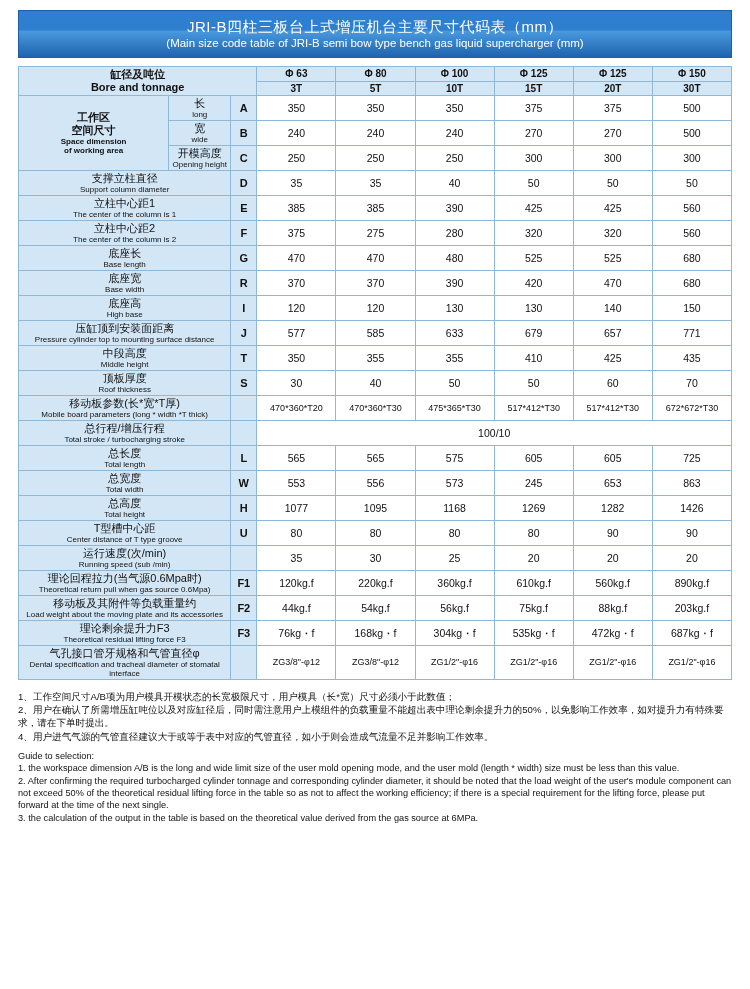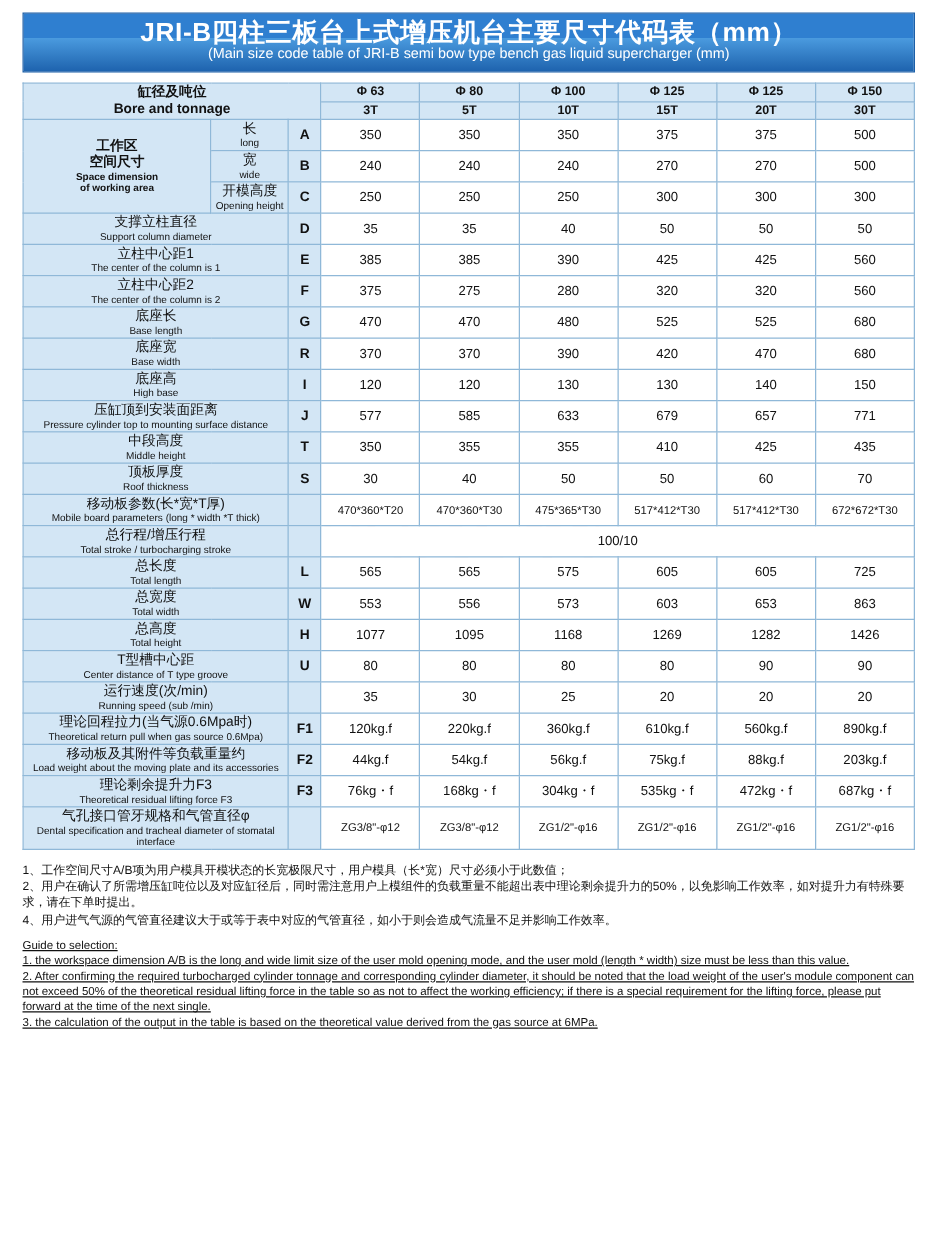--- a/index.html
+++ b/index.html
@@ -15,21 +15,21 @@
   
   .banner{
     margin:10px 18px 0 18px;
     height:46px;
     background:linear-gradient(to bottom,#2f7fd0 0%,#2f7fd0 42%,#4a9ade 43%,#1e63ae 100%);
     border:1px solid #1b5fa8;
     display:flex;flex-direction:column;align-items:center;justify-content:center;
     color:#ffffff;
     position:relative;
   }
-  .banner .t1{font-size:21px;font-weight:bold;letter-spacing:.5px;line-height:18px;}
+  .banner .t1{font-size:15px;font-weight:normal;letter-spacing:.5px;line-height:18px;}
   .banner .t2{font-size:11.5px;font-weight:normal;line-height:14px;}
 
   
   .watermark{
     position:absolute;left:0;right:0;top:370px;
     text-align:center;
     font-size:78px;font-weight:bold;
     color:rgba(214,120,120,0.20);
     letter-spacing:4px;
     pointer-events:none;
@@ -79,21 +79,21 @@
 
   
   .notes{
     margin:10px 18px 0 18px;
     font-size:9.6px;
     line-height:13.2px;
     color:#111;
   }
   .notes p{margin:0 0 0 0;}
   .notes .gap{height:7px;}
-  .notes .en-block{font-size:9.2px;line-height:12.4px;text-decoration:underline;}
+  .notes .en-block{font-size:9.2px;line-height:12.4px;}
 </style>
 </head>
 <body>
 
 <div class="page">
 
   <div class="banner">
     <div class="t1">JRI-B四柱三板台上式增压机台主要尺寸代码表（mm）</div>
     <div class="t2">(Main size code table of JRI-B semi bow type bench gas liquid supercharger (mm)</div>
   </div>
@@ -338,21 +338,21 @@
       </tr>
       <tr>
         <td class="lbl" colspan="2">
           <div class="cn">总宽度</div>
           <div class="en">Total width</div>
         </td>
         <td class="code">W</td>
         <td class="val">553</td>
         <td class="val">556</td>
         <td class="val">573</td>
-        <td class="val">603</td>
+        <td class="val">245</td>
         <td class="val">653</td>
         <td class="val">863</td>
       </tr>
       <tr>
         <td class="lbl" colspan="2">
           <div class="cn">总高度</div>
           <div class="en">Total height</div>
         </td>
         <td class="code">H</td>
         <td class="val">1077</td>

